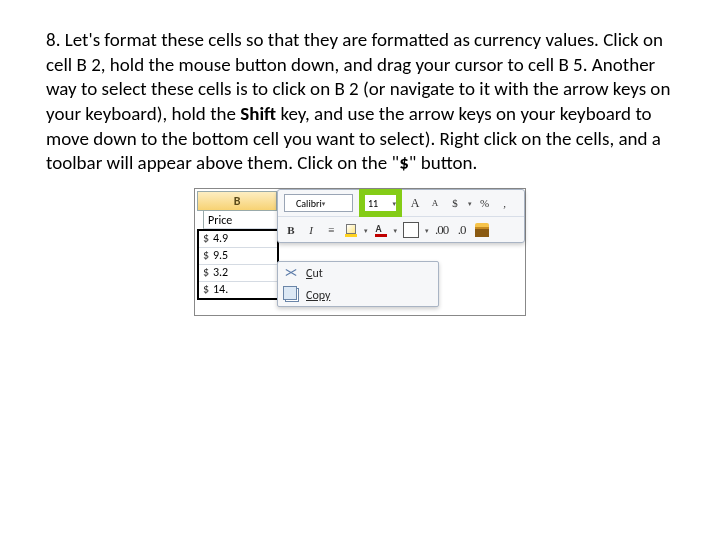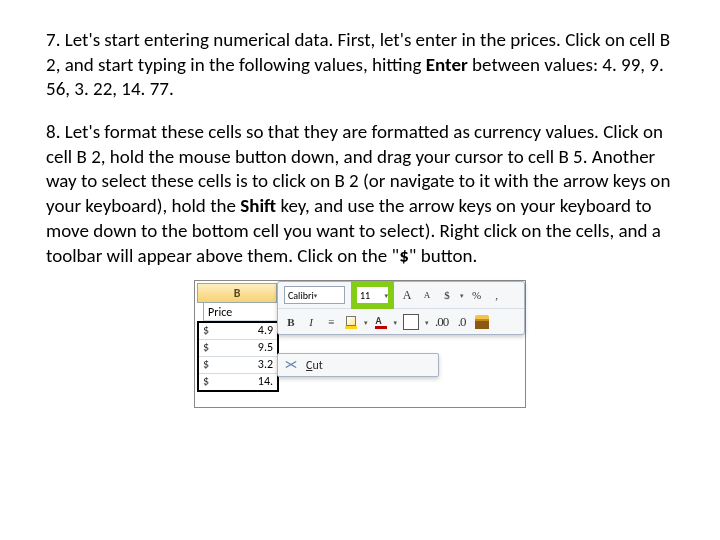--- a/index.html
+++ b/index.html
@@ -4,21 +4,21 @@
 <style>
 body{margin:0;padding:0;font-family:Calibri,Arial,sans-serif;background:#fff;color:#000}
 .page{width:720px;height:540px;box-sizing:border-box;padding:28px 46px 0 46px}
 .para{font-size:19px;line-height:1.3;margin-bottom:18px}
 .b{font-weight:bold}
 .img-wrap{text-align:center;margin-top:-6px}
 .excel-snip{display:inline-block;width:330px;border:1px solid #888;background:#fff;position:relative;text-align:left}
 .mini-toolbar{position:absolute;left:82px;top:0;width:246px;height:52px;background:#f6f7f9;border:1px solid #a9b4c4;border-radius:3px;box-shadow:0 2px 4px rgba(0,0,0,.2);font-size:11px}
 .mt-row{display:flex;align-items:center;height:26px;padding:0 6px;gap:6px}
 .mt-row+.mt-row{border-top:1px solid #d8dee8}
-.font-name{width:56px;height:16px;border:1px solid #9aa5b5;background:#fff;font-size:10px;padding-left:3px;display:flex;align-items:center;}
+.font-name{width:56px;height:16px;border:1px solid #9aa5b5;background:#fff;font-size:10px;padding-left:11px;display:flex;align-items:center;}
 .font-size{width:28px;height:16px;border:6px solid #84cc16;background:#fff;font-size:10px;padding-left:3px;display:flex;align-items:center;justify-content:space-between}
 .dd{font-size:7px;color:#555}
 .ic{width:14px;height:14px;display:inline-flex;align-items:center;justify-content:center;font-size:11px;font-family:'Times New Roman',serif;color:#333}
 .ic-b{font-weight:bold}
 .ic-i{font-style:italic}
 .ic-grow{font-size:12px}
 .ic-shrink{font-size:9px}
 .swatch{width:14px;height:14px;position:relative}
 .swatch::after{content:"";position:absolute;left:1px;right:1px;bottom:0;height:3px}
 .sw-hl::after{background:#ffd21f}
@@ -28,39 +28,36 @@
 .borders{width:14px;height:14px;border:1px solid #555;background:linear-gradient(#fff 33%,#555 33% 34%,#fff 34% 66%,#555 66% 67%,#fff 67%)}
 .painter{width:14px;height:14px;background:linear-gradient(180deg,#f6c34a 30%,#c78a1f 30% 40%,#8a5a12 40%);border-radius:2px 2px 0 0}
 .dec{font-size:13px;letter-spacing:-1px}
 .sheet{padding-top:2px}
 .colhdr{width:78px;height:18px;margin-left:2px;border:1px solid #9aa;background:linear-gradient(#fdeec2,#f7d273);text-align:center;font-size:12px;font-weight:bold;color:#5a4a1a;display:flex;align-items:center;justify-content:center}
 .rowlbl{width:78px;height:17px;margin-left:8px;border-left:1px solid #9aa;border-right:1px solid #9aa;border-bottom:1px solid #d5dbe3;font-size:12px;padding-left:4px;display:flex;align-items:center}
 .sel{width:78px;margin-left:2px;border:2px solid #000}
 .selrow{height:16px;font-size:12px;display:flex;border-bottom:1px solid #d5dbe3}
 .selrow:last-child{border-bottom:none}
 .cur{width:14px;text-align:center;color:#333}
-.val{flex:1;text-align:right;padding-right:4px}
+.val{flex:1;text-align:left;padding-right:4px}
 .ctx-menu{position:absolute;left:82px;top:72px;width:160px;background:#f6f7f9;border:1px solid #a9b4c4;border-radius:2px;box-shadow:0 2px 4px rgba(0,0,0,.2)}
 .ctx-item{height:22px;display:flex;align-items:center;font-size:12px;padding-left:28px;position:relative;color:#2a2a2a}
 .ctx-item .ci-ic{position:absolute;left:6px;width:16px;height:16px;display:flex;align-items:center;justify-content:center}
 .scis{width:14px;height:14px}
 .scis::before,.scis::after{content:"";position:absolute;width:12px;height:1px;background:#5a7aa8;top:7px;left:1px}
 .scis::before{transform:rotate(30deg)}
 .scis::after{transform:rotate(-30deg)}
 .copy-ic{width:12px;height:12px;border:1px solid #6a85a8;background:#fff;position:relative}
 .copy-ic::after{content:"";position:absolute;left:-3px;top:-3px;width:12px;height:12px;border:1px solid #6a85a8;background:#dce8f5}
 .underline{text-decoration:underline}
 </style>
 </head>
 <body>
 
 <div class="page">
-  <div class="para">
-    <span>7. </span><span>Let's start entering numerical data. First, let's enter in the prices. Click on cell B 2, and start typing in the following values, hitting </span><span class="b">Enter</span><span> between values: 4. 99, 9. 56, 3. 22, 14. 77.</span>
-  </div>
   <div class="para">
     <span>8. </span><span>Let's format these cells so that they are formatted as currency values. Click on cell B 2, hold the mouse button down, and drag your cursor to cell B 5. Another way to select these cells is to click on B 2 (or navigate to it with the arrow keys on your keyboard), hold the </span><span class="b">Shift</span><span> key, and use the arrow keys on your keyboard to move down to the bottom cell you want to select). Right click on the cells, and a toolbar will appear above them. Click on the "</span><span class="b">$</span><span>" button.</span>
   </div>
 
   <div class="img-wrap">
     <div class="excel-snip" style="height:126px;">
       
       <div class="mini-toolbar">
         <div class="mt-row">
           <div class="font-name">
@@ -95,20 +92,26 @@
       </div>
       
       <div class="ctx-menu">
         <div class="ctx-item">
           <span class="ci-ic">
               <span class="scis"></span>
             </span>
           <span class="underline">C</span>
             <span>ut</span>
         </div>
+        <div class="ctx-item">
+          <span class="ci-ic">
+              <span class="copy-ic"></span>
+            </span>
+          <span class="underline">Copy</span>
+        </div>
       </div>
       
       <div class="sheet">
         <div class="colhdr">B</div>
         <div class="rowlbl">Price</div>
         <div class="sel">
           <div class="selrow">
               <span class="cur">$</span>
               <span class="val">4.9</span>
             </div>

